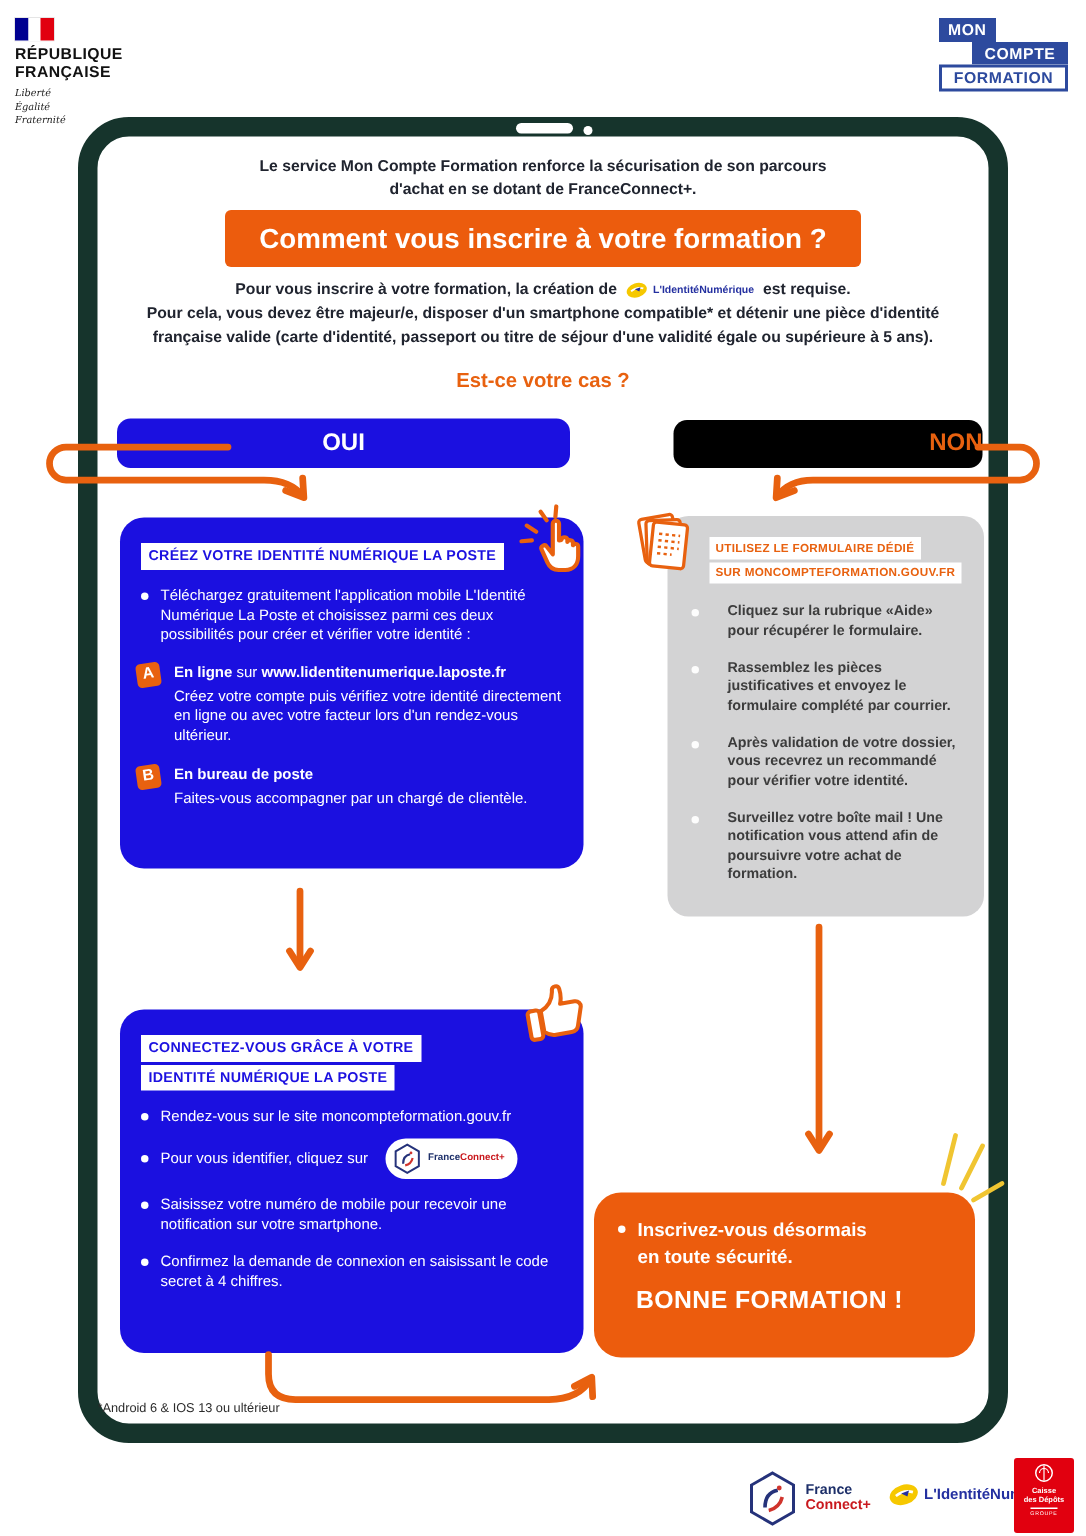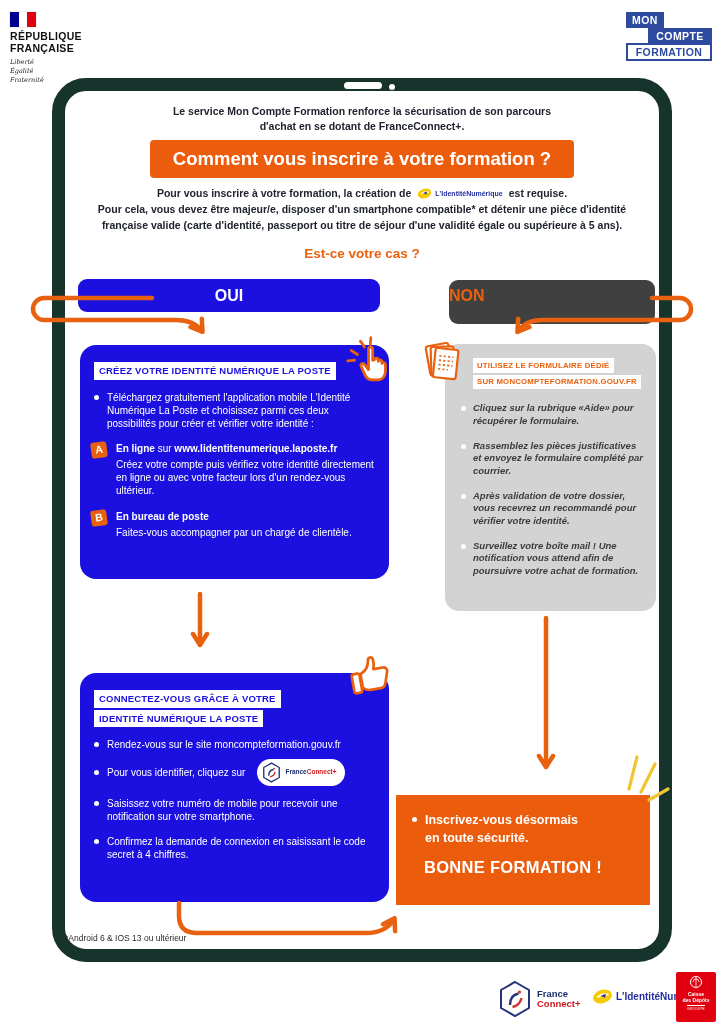--- a/index.html
+++ b/index.html
@@ -38,22 +38,22 @@
   .question { left:72px; top:246px; width:580px; text-align:center; color:#e8610f; font-weight:bold; font-size:13.5px; }
 
   
   .idn-mini { display:inline-flex; align-items:center; gap:3px; }
   .idn-txt { display:flex; flex-direction:row; text-align:left; color:#2430a0; font-weight:bold; line-height:1.05; }
   .idn-txt.sz7 { font-size:7px; } .idn-txt.sz65 { font-size:6.5px; } .idn-txt.sz10 { font-size:10px; line-height:1.1; }
 
   
   .btn-oui { left:78px; top:279px; width:302px; height:33px; background:#1b10e0; border-radius:9px;
     color:#fff; font-weight:bold; font-size:16px; text-align:center; line-height:33px; }
-  .btn-non { left:449px; top:280px; width:206px; height:44px; background:#404040; border-radius:9px;
-    color:#e8610f; font-weight:bold; font-size:16px; text-align:left; line-height:32px; }
+  .btn-non { left:449px; top:280px; width:206px; height:32px; background:#000000; border-radius:9px;
+    color:#e8610f; font-weight:bold; font-size:16px; text-align:right; line-height:32px; }
 
   
   .bluebox { background:#1b10e0; border-radius:16px; color:#fff; padding:13px 14px; font-size:10px; line-height:1.32; }
   .box-create { left:80px; top:345px; width:309px; height:234px; }
   .box-connect { left:80px; top:673px; width:309px; height:229px; }
   .strip-wrap { display:flex; flex-direction:column; align-items:flex-start; gap:2px; margin-top:4px; }
   .strip { background:#fff; color:#1b10e0; font-weight:bold; font-size:9.5px; letter-spacing:.2px; padding:3px 5px 2px; }
   .strip.or { color:#e8610f; font-size:7.8px; padding:2.5px 4px 2px; }
   .brow { display:flex; gap:8px; align-items:flex-start; margin-top:11px; }
   .brow.center { align-items:center; margin-top:8px; }
@@ -65,25 +65,25 @@
   .ab-desc { margin-left:22px; }
   .b { font-weight:bold; }
 
   
   .pill { display:inline-flex; align-items:center; gap:4px; background:#fff; border-radius:14px; padding:3px 8px 3px 5px; margin-left:4px; }
 
   
   .graybox { left:445px; top:344px; width:211px; height:267px; background:#d3d3d4; border-radius:14px;
     padding:12px 12px 12px 16px; color:#3c3c3c; font-size:9.5px; font-weight:600; line-height:1.3; }
   .graybox .strip-wrap { margin-left:12px; margin-top:2px; gap:2px; }
-  .graybox .brow { margin-top:13px; gap:7px;font-style:italic; }
+  .graybox .brow { margin-top:13px; gap:19px; }
   .graybox .dot { background:#fdfdfd; }
 
   
-  .finalbox { left:396px; top:795px; width:254px; height:110px; background:#ec5c0d; border-radius:0;
+  .finalbox { left:396px; top:795px; width:254px; height:110px; background:#ec5c0d; border-radius:18px;
     color:#fff; padding:16px 16px 12px; font-size:12.5px; font-weight:600; line-height:1.45; }
   .finalbox .dot { margin-top:6px; }
   .bonne { margin-top:9px; margin-left:12px; font-size:16.5px; font-weight:bold; letter-spacing:.3px; }
 
   .footnote { left:65px; top:933px; font-size:8.5px; color:#2b2b2b; }
 
   
   .icon-hand { left:343px; top:333px; width:58px; height:58px; z-index:20; }
   .icon-papers { left:419px; top:338px; width:48px; height:50px; z-index:20; }
   .icon-thumb { left:344px; top:650px; width:52px; height:52px; z-index:20; }

